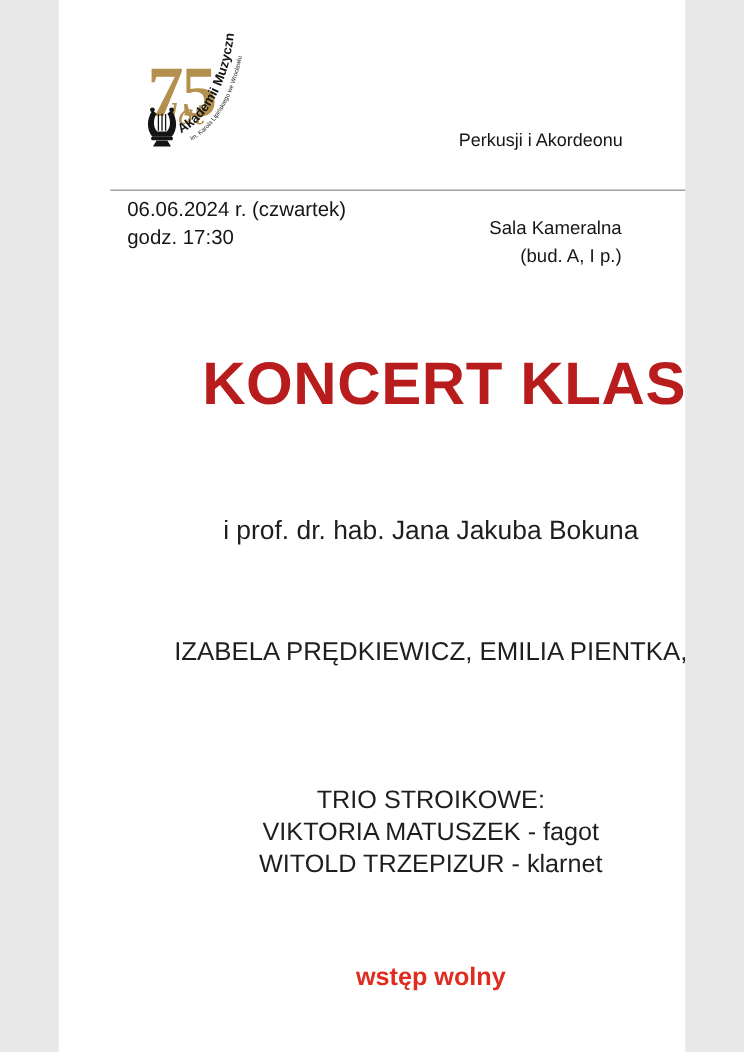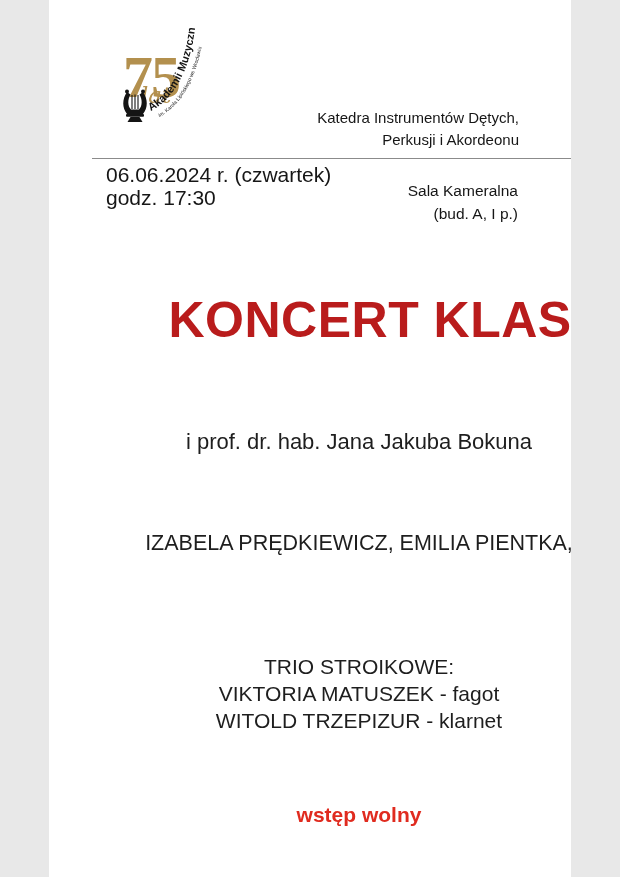--- a/index.html
+++ b/index.html
@@ -15,21 +15,21 @@
   .logo-num { font-family:"Liberation Serif", serif; font-weight:bold; fill:#b3904e; }
   .logo-lat { font-family:"DejaVu Serif", serif; font-style:italic; fill:#b3904e; }
   .logo-arc { font-family:"Liberation Sans", sans-serif; font-weight:bold; fill:#141414; }
   .logo-arc-sub { font-family:"Liberation Sans", sans-serif; fill:#2a2a2a; }
 
   .dept {
     top:107px; right:52px; text-align:right;
     font-size:15px; line-height:22px; color:#161616;
   }
   .rule { top:158px; left:43px; width:534px; height:0; border-top:1px solid #8b8b8b; }
-  .info-left  { top:163px; left:57px;  font-size:21px; line-height:23px; color:#161616; }
+  .info-left  { top:163px; left:57px;  font-size:17px; line-height:23px; color:#161616; }
   .info-right { top:163px; right:53px; text-align:right; font-size:15.5px; line-height:23px; color:#161616;margin-top:16px; }
 
   .title { top:286px; font-size:50px; font-weight:bold; line-height:69px; letter-spacing:0.5px; color:#b91c1c;margin-left:28px; }
   .professors { top:428px; font-size:22px;   line-height:27px; color:#1e1e1e; }
   .performers { top:530px; font-size:21.5px; line-height:26px; color:#1e1e1e; }
   .trio       { top:653px; font-size:21px;   line-height:27px; color:#1e1e1e; }
   .admission  { top:803px; font-size:21px;   color:#e02b1f; }
 </style>
 </head>
 <body>
@@ -53,21 +53,20 @@
       <path d="M22 70 C17 77 17 86 22 92 L38 92 C43 86 43 77 38 70 L34.5 72.5 C37.5 77.5 37.5 84 34 87.5 L26 87.5 C22.5 84 22.5 77.5 25.5 72.5 Z"></path>
       <circle cx="22" cy="69.5" r="2"></circle>
       <circle cx="38" cy="69.5" r="2"></circle>
       <path d="M27 73 V87 M30 72.5 V87 M33 73 V87" stroke="#141414" stroke-width="1.1" fill="none"></path>
       <rect x="21" y="92" width="18" height="2.8" rx="1"></rect>
       <path d="M25.5 95 L34.5 95 L37.5 100 L22.5 100 Z"></path>
     </g>
   </svg>
 
   <div class="abs dept">
-    <div>Katedra Instrumentów Dętych,</div>
     <div>Perkusji i Akordeonu</div>
   </div>
 
   <div class="abs rule"></div>
 
   <div class="abs info-left">
     <div>06.06.2024 r. (czwartek)</div>
     <div>godz. 17:30</div>
   </div>
 

